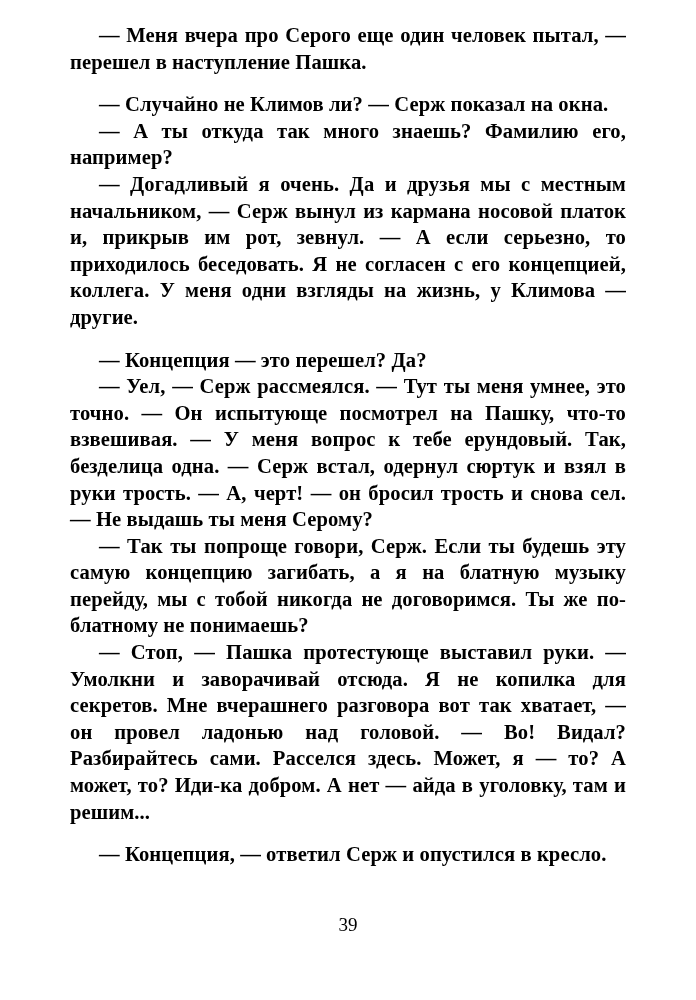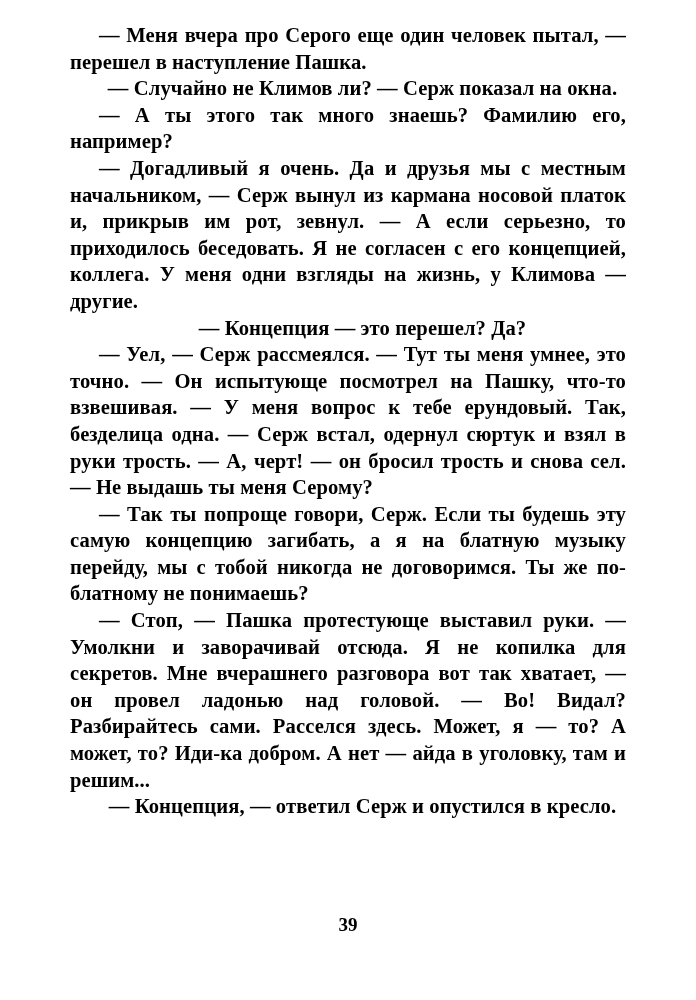--- a/index.html
+++ b/index.html
@@ -34,44 +34,45 @@
     text-justify: inter-word;
     text-indent: 29px;
     font-weight: 700;
     letter-spacing: 0.1px;
     word-spacing: 0px;
     hyphens: manual;
     -webkit-hyphens: manual;
   }
   
   .para.short {
-    text-align: center;
+    text-align: left;
+    margin-top: 16px;
   }
   .page-number {
     position: absolute;
     left: 0;
     right: 0;
     top: 913px;
     text-align: center;
     font-size: 19px;
     line-height: 24px;
-    font-weight: 700;
+    font-weight: 400;
     font-family: "Liberation Serif", "DejaVu Serif", serif;
     color: #000000;
   }
 </style>
 </head>
 <body>
 
 <div class="page">
 
   <div class="text-column">
     <p class="para">— Меня вчера про Серого еще один человек пытал, — перешел в наступление Пашка.</p>
     <p class="para short">— Случайно не Климов ли? — Серж показал на окна.</p>
-    <p class="para">— А ты этого так много знаешь? Фамилию его, например?</p>
+    <p class="para">— А ты откуда так много знаешь? Фамилию его, например?</p>
     <p class="para">— Догадливый я очень. Да и друзья мы с местным начальником, — Серж вынул из кармана носовой платок и, прикрыв им рот, зевнул. — А если серьезно, то приходилось беседовать. Я не согласен с его концепцией, коллега. У меня одни взгляды на жизнь, у Климова — другие.</p>
     <p class="para short">— Концепция — это перешел? Да?</p>
     <p class="para">— Уел, — Серж рассмеялся. — Тут ты меня умнее, это точно. — Он испытующе посмотрел на Пашку, что-то взвешивая. — У меня вопрос к тебе ерундовый. Так, безделица одна. — Серж встал, одернул сюртук и взял в руки трость. — А, черт! — он бросил трость и снова сел. — Не выдашь ты меня Серому?</p>
     <p class="para">— Так ты попроще говори, Серж. Если ты будешь эту самую концепцию загибать, а я на блатную музыку перейду, мы с тобой никогда не договоримся. Ты же по-блатному не понимаешь?</p>
     <p class="para">— Стоп, — Пашка протестующе выставил руки. — Умолкни и заворачивай отсюда. Я не копилка для секретов. Мне вчерашнего разговора вот так хватает, — он провел ладонью над головой. — Во! Видал? Разбирайтесь сами. Расселся здесь. Может, я — то? А может, то? Иди-ка добром. А нет — айда в уголовку, там и решим...</p>
     <p class="para short">— Концепция, — ответил Серж и опустился в кресло.</p>
 
   </div>
 
   <div class="page-number">39</div>

